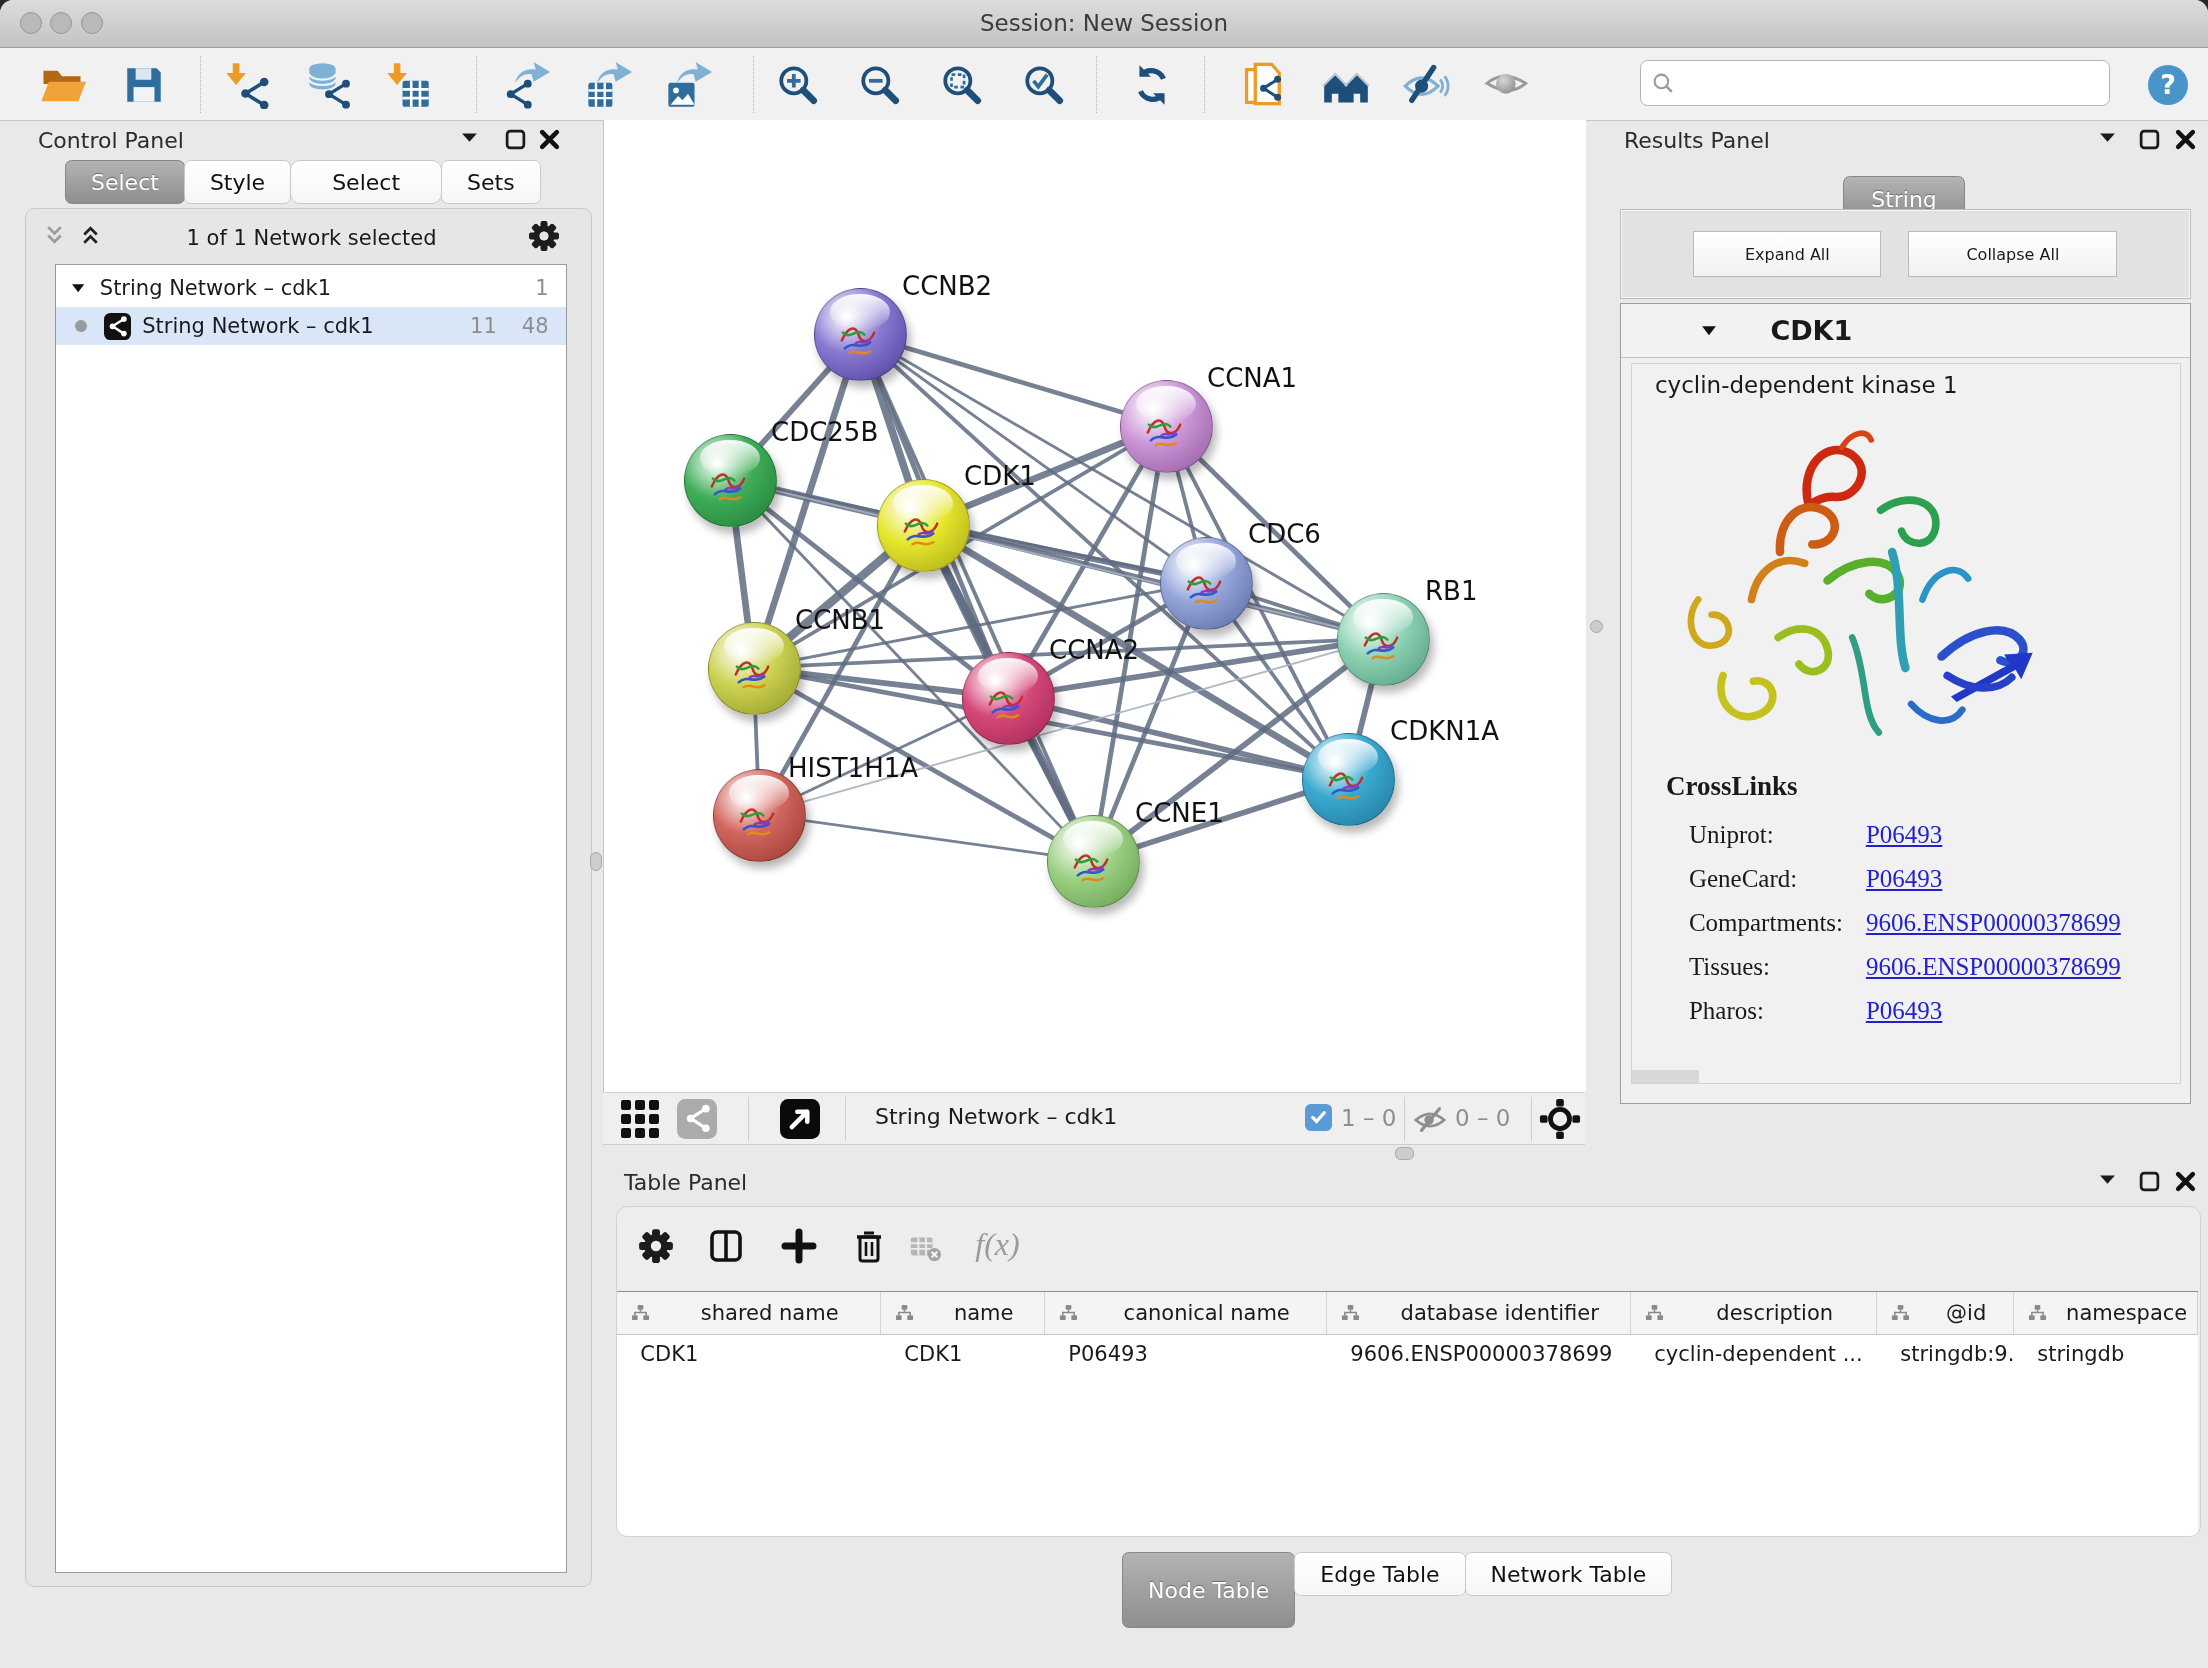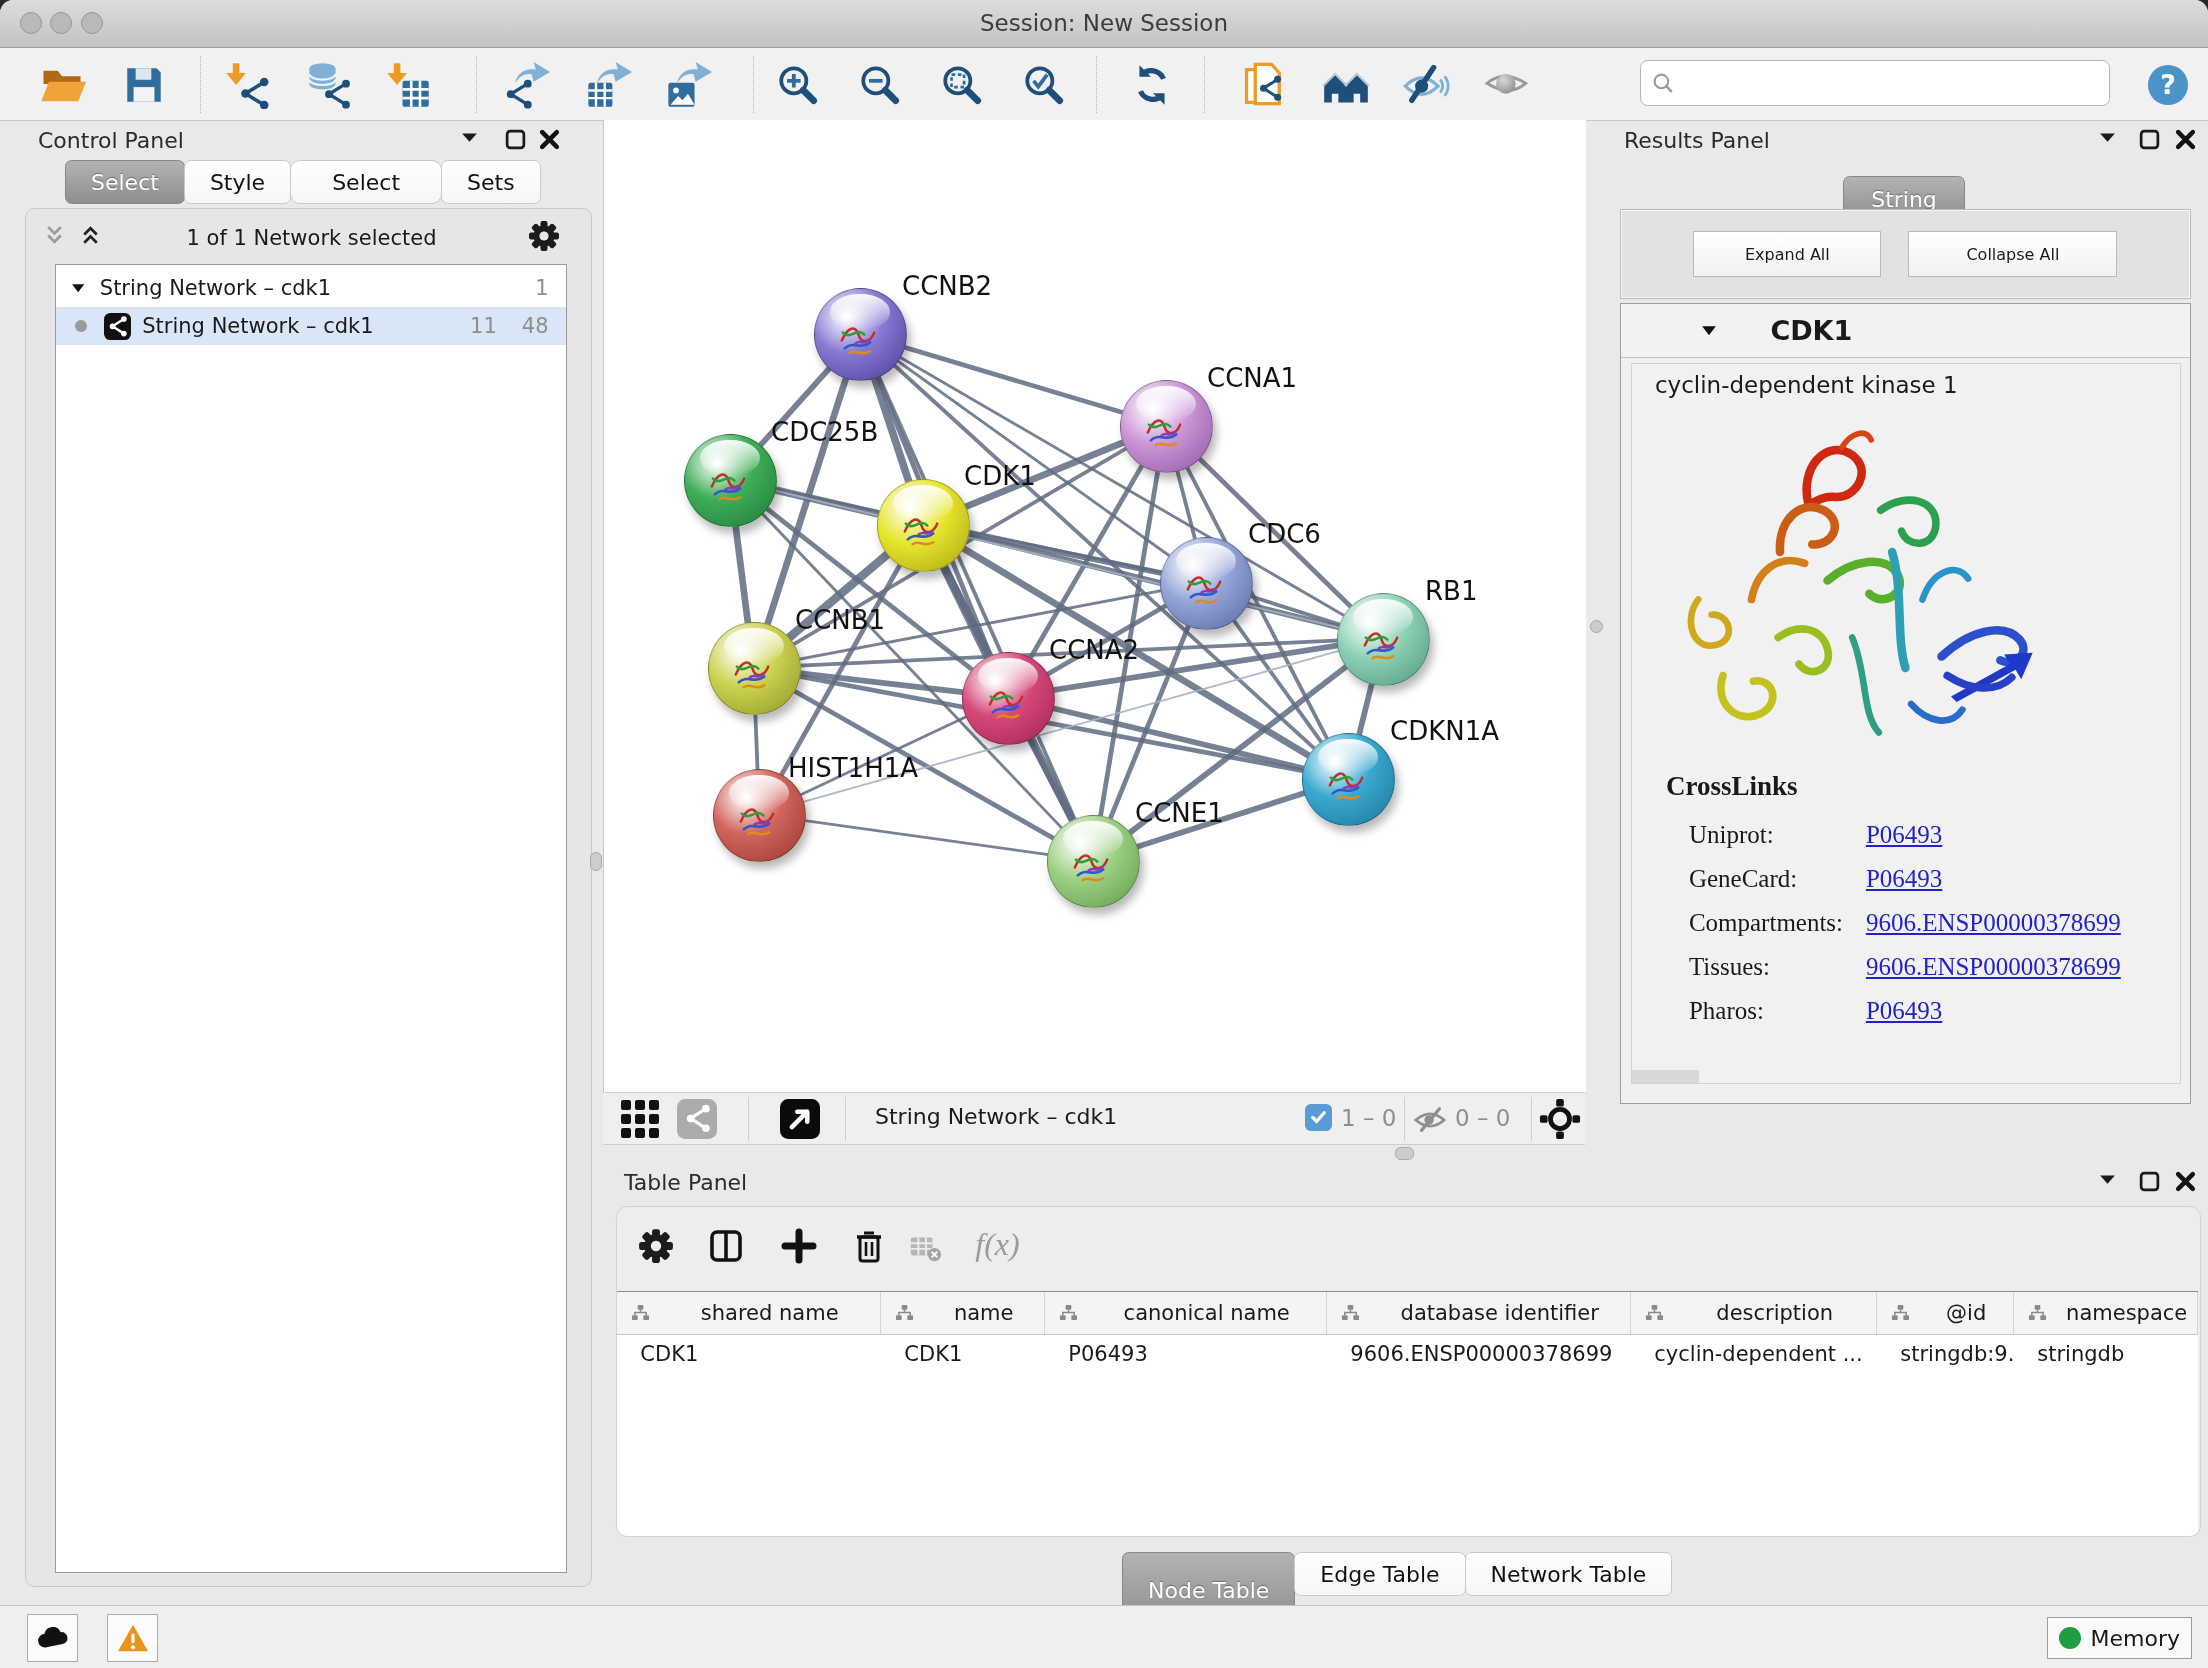--- a/index.html
+++ b/index.html
@@ -844,33 +844,15 @@
         </div>
         <div class="tab" style="height: 42px; padding: 0px 25px; margin-right: -1px;">
           <span>Edge Table</span>
         </div>
         <div class="tab" style="height: 42px; padding: 0px 25px; margin-right: -1px;">
           <span>Network Table</span>
         </div>
       </div>
   </div>
 
-  <div class="abs statusbar">
-    <div class="sbtn" style="left:27px">
-      <svg width="34" height="28.5" viewBox="0 0 40 32">
-        <path d="M11 28a8 8 0 0 1-1-16 10 10 0 0 1 19-2 7 7 0 0 1 2 14z" fill="#111"></path>
-        </svg>
-      </div>
-    <div class="sbtn" style="left:107px">
-      <svg width="34" height="30" viewBox="0 0 38 34">
-        <path d="M19 2l17 30H2z" fill="#e8941a"></path>
-        <rect x="17.2" y="12" width="3.6" height="11" rx="1.6" fill="#fff"></rect>
-        <circle cx="19" cy="27.5" r="2.4" fill="#fff"></circle>
-        </svg>
-      </div>
-    <div class="membtn">
-      <span id="mem-dot" style="width: 22px; height: 22px; border-radius: 50%; display: inline-block; background: rgb(31, 157, 64);"></span>
-      <span>Memory</span>
-    </div>
-  </div>
 
 </div>
 
 
 </body></html>

